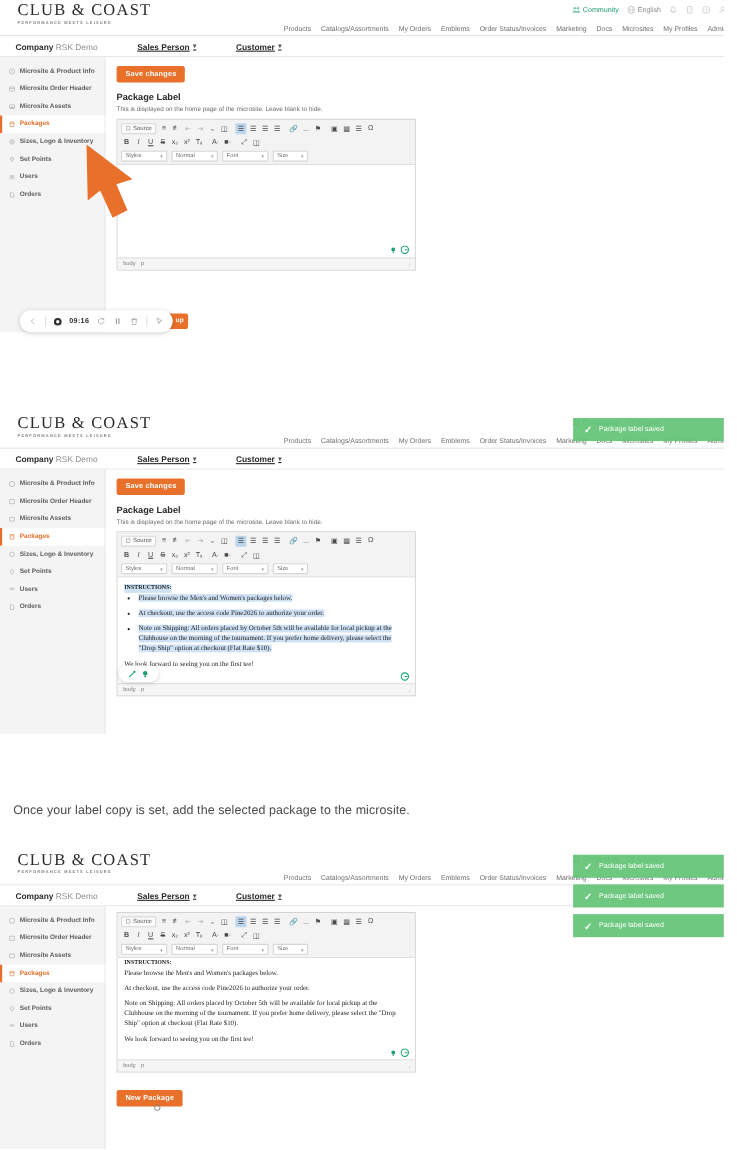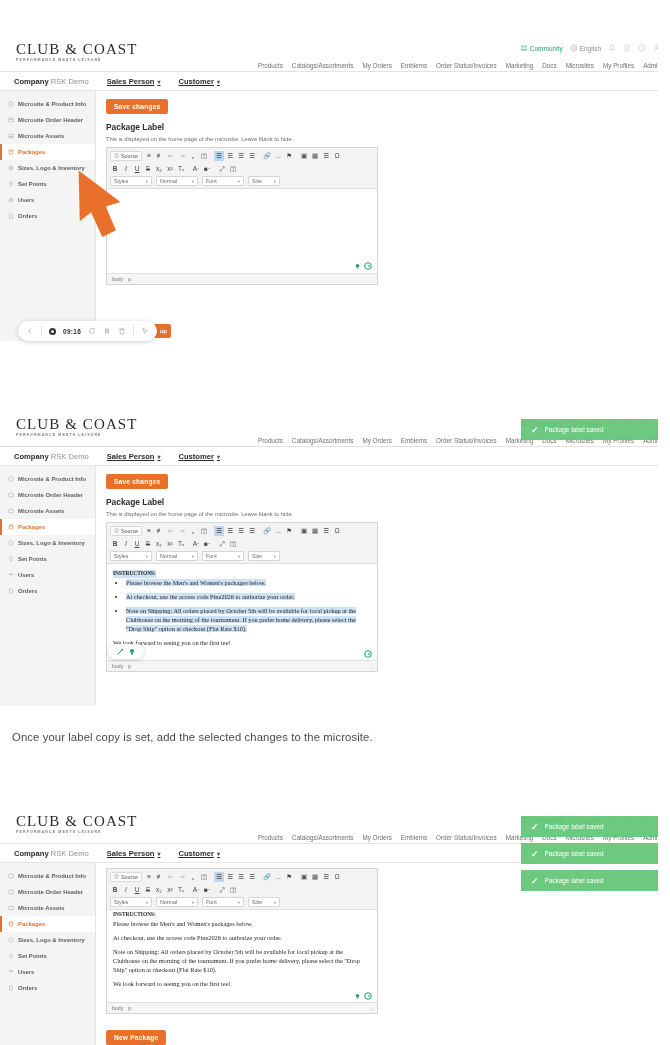--- a/index.html
+++ b/index.html
@@ -14,21 +14,20 @@
     position:relative;
   }
 
   
   .panel {
     position:absolute;
     left:0;
     width:658px;
     background:#ffffff;
     overflow:hidden;
-    margin-top:39px;
   }
   .panel-inner {
     position:relative;
     width:670px;
     height:100%;
     background:#fff;
     border-right:1px solid #9a9a9a;
     overflow:hidden;
   }
 
@@ -76,21 +75,21 @@
   }
 
   
   .ctxbar {
     position:relative;
     height:19px;
     background:#fff;
     border-bottom:1px solid #e4e4e4;
     display:flex; align-items:center;
     padding-left:14px;
-    gap:18px;
+    gap:36px;
     font-size:7.6px;
   }
   .ctx-company b { color:#2b2b2b; font-weight:bold; }
   .ctx-company span { color:#8e8e8e; }
   .ctx-dd { color:#2b2b2b; font-weight:bold; display:flex; align-items:center; gap:3px;text-decoration:underline; }
   .caret { font-size:6px; color:#555; }
 
   
   .body-wrap { display:flex; position:relative; }
   .sidebar {
@@ -775,21 +774,21 @@
         </svg>
       <svg width="8" height="8" viewBox="0 0 16 16">
           <circle cx="8" cy="6.2" r="4" fill="#1f9e6e"></circle>
           <rect x="6.3" y="10" width="3.4" height="3.4" rx="1" fill="#1f9e6e"></rect>
         </svg>
     </div>
 
   </div>
 </div>
 
-<div class="caption" style="top:731px;">Once your label copy is set, add the selected changes to the microsite.</div>
+<div class="caption" style="top:731px;">Once your label copy is set, add the selected package to the microsite.</div>
 
 <div class="panel" style="top:772px; height:273px;">
   <div class="panel-inner">
 
     <div class="brandbar">
       <div class="logo">
         <div class="logo-main">CLUB &amp; COAST</div>
         <div class="logo-sub">PERFORMANCE MEETS LEISURE</div>
       </div>
       <div class="util-row">

